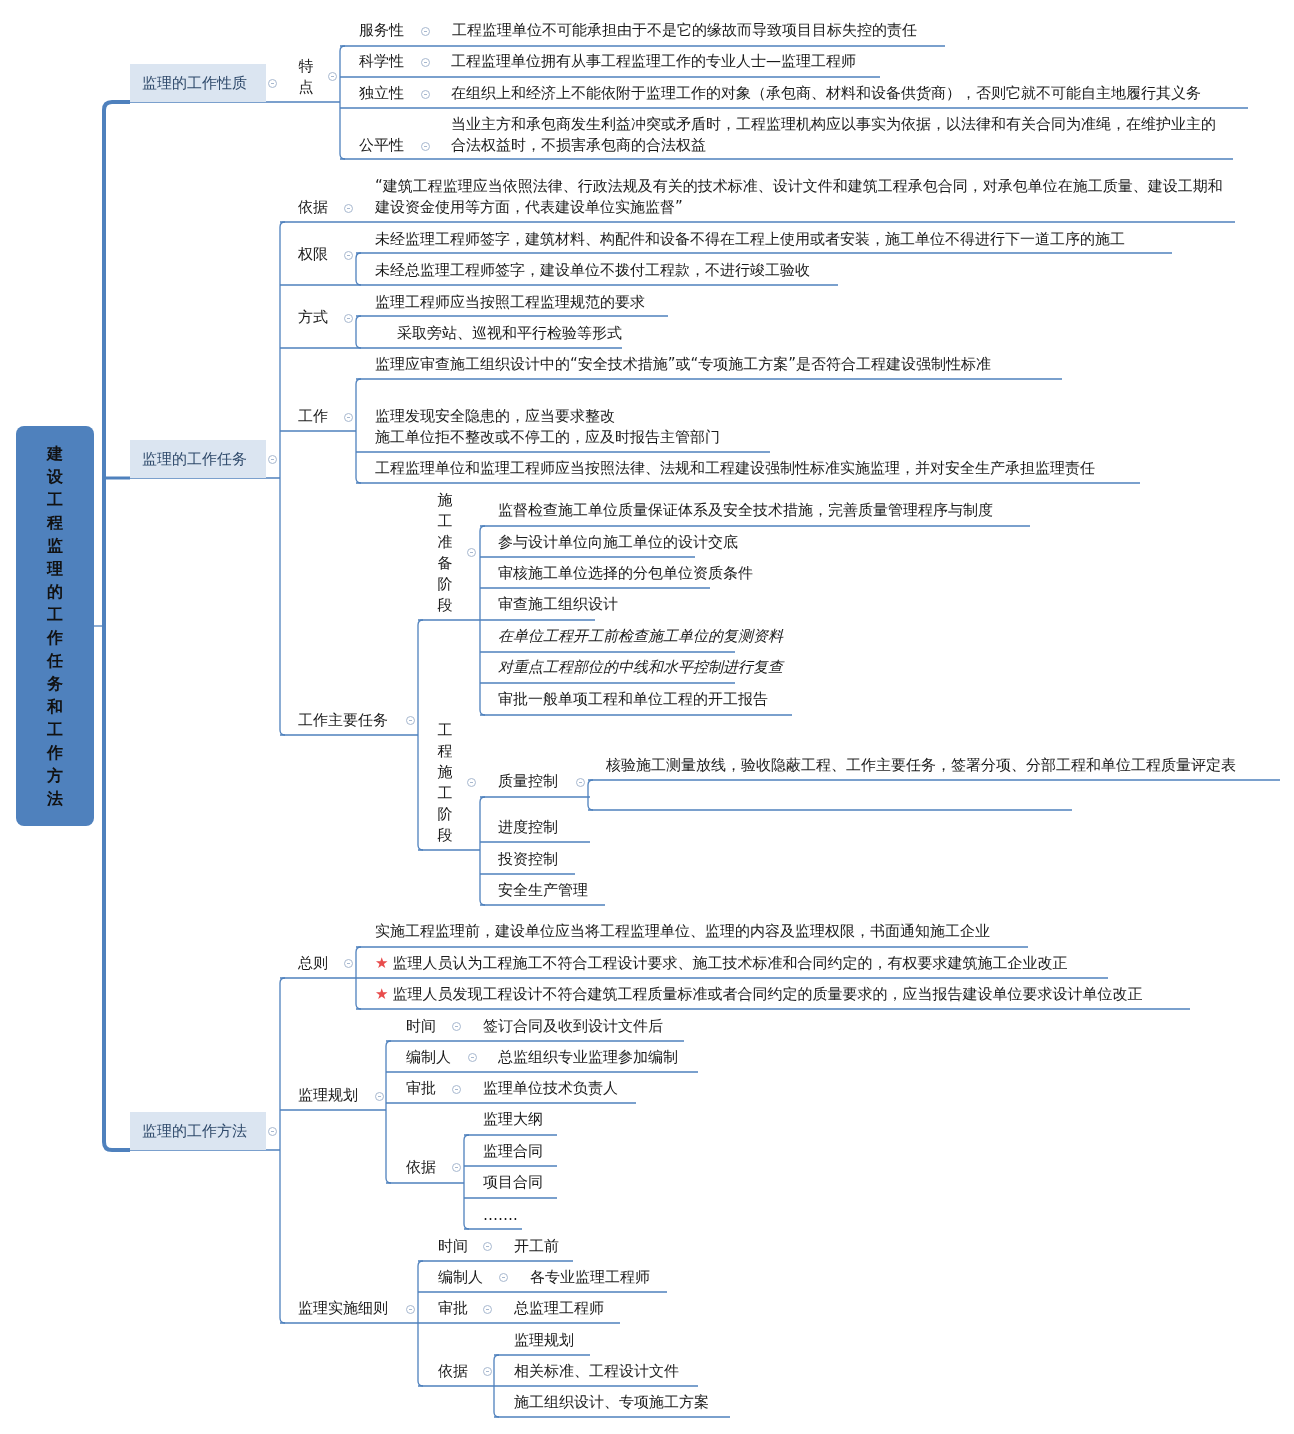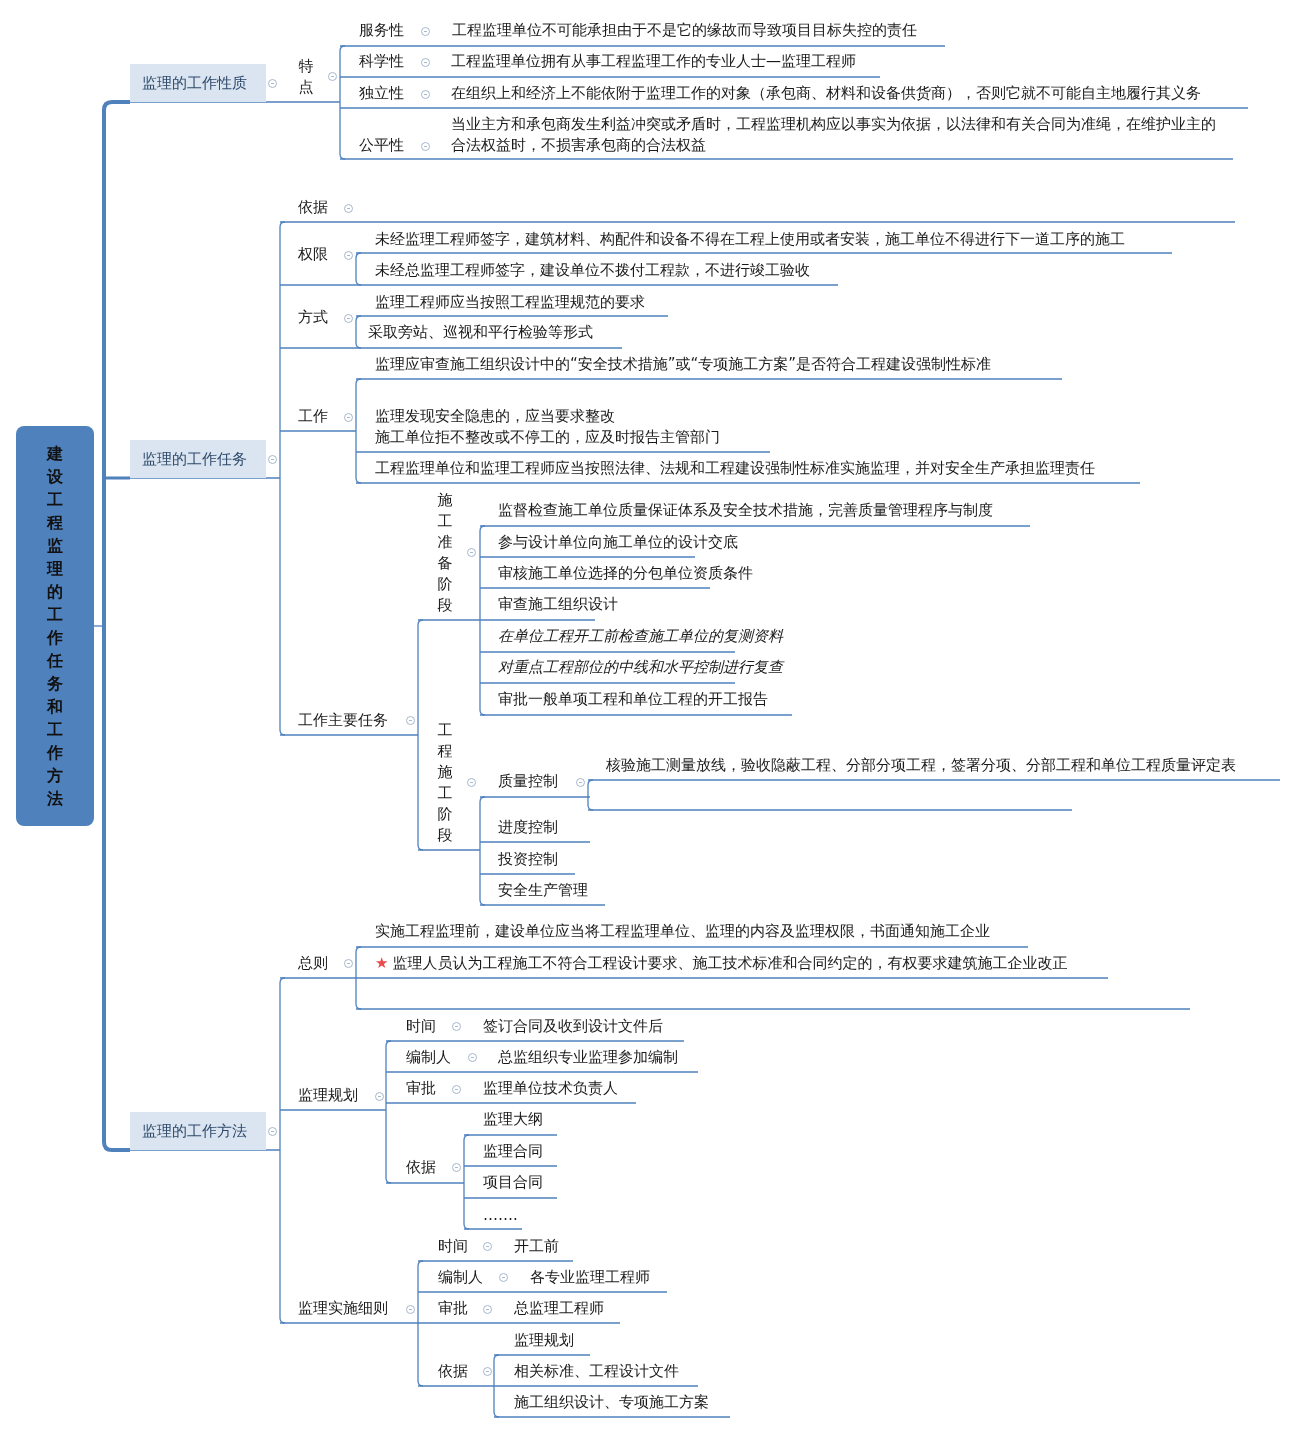--- a/index.html
+++ b/index.html
@@ -110,30 +110,31 @@
 <div class="tog" style="left:421px;top:142px;"></div>
 <div class="t wrap" style="left:451px;top:114px;width:778px;">当业主方和承包商发生利益冲突或矛盾时，工程监理机构应以事实为依据，以法律和有关合同为准绳，在维护业主的合法权益时，不损害承包商的合法权益</div>
 
 <div class="l1" style="left:130px;top:440px;width:136px;height:38px;">
   <span>监理的工作任务</span>
 </div>
 <div class="tog" style="left:268px;top:455px;"></div>
 
 <div class="t" style="left:298px;top:197px;">依据</div>
 <div class="tog" style="left:344px;top:204px;"></div>
+<div class="t wrap" style="left:375px;top:176px;width:858px;">“建筑工程监理应当依照法律、行政法规及有关的技术标准、设计文件和建筑工程承包合同，对承包单位在施工质量、建设工期和建设资金使用等方面，代表建设单位实施监督”</div>
 
 <div class="t" style="left:298px;top:244px;">权限</div>
 <div class="tog" style="left:344px;top:251px;"></div>
 <div class="t" style="left:375px;top:229px;">未经监理工程师签字，建筑材料、构配件和设备不得在工程上使用或者安装，施工单位不得进行下一道工序的施工</div>
 <div class="t" style="left:375px;top:260px;">未经总监理工程师签字，建设单位不拨付工程款，不进行竣工验收</div>
 
 <div class="t" style="left:298px;top:307px;">方式</div>
 <div class="tog" style="left:344px;top:314px;"></div>
 <div class="t" style="left:375px;top:292px;">监理工程师应当按照工程监理规范的要求</div>
-<div class="t" style="left:368px;top:323px;font-family:Liberation Mono, monospace;">采取旁站、巡视和平行检验等形式</div>
+<div class="t" style="left:397px;top:323px;">采取旁站、巡视和平行检验等形式</div>
 
 <div class="t" style="left:298px;top:406px;">工作</div>
 <div class="tog" style="left:344px;top:413px;"></div>
 <div class="t" style="left:375px;top:354px;">监理应审查施工组织设计中的“安全技术措施”或“专项施工方案”是否符合工程建设强制性标准</div>
 <div class="t" style="left:375px;top:385px;margin-top:21px;">监理发现安全隐患的，应当要求整改</div>
 <div class="t" style="left:375px;top:427px;">施工单位拒不整改或不停工的，应及时报告主管部门</div>
 <div class="t" style="left:375px;top:458px;">工程监理单位和监理工程师应当按照法律、法规和工程建设强制性标准实施监理，并对安全生产承担监理责任</div>
 
 <div class="t" style="left:298px;top:710px;">工作主要任务</div>
 <div class="tog" style="left:406px;top:716px;"></div>
@@ -145,36 +146,39 @@
 <div class="t" style="left:498px;top:563px;">审核施工单位选择的分包单位资质条件</div>
 <div class="t" style="left:498px;top:594px;">审查施工组织设计</div>
 <div class="t" style="left:498px;top:626px;font-style:italic;">在单位工程开工前检查施工单位的复测资料</div>
 <div class="t" style="left:498px;top:657px;font-style:italic;">对重点工程部位的中线和水平控制进行复查</div>
 <div class="t" style="left:498px;top:689px;">审批一般单项工程和单位工程的开工报告</div>
 
 <div class="vert" style="left:437px;top:720px;">工程施工阶段</div>
 <div class="tog" style="left:467px;top:778px;"></div>
 <div class="t" style="left:498px;top:771px;">质量控制</div>
 <div class="tog" style="left:576px;top:778px;"></div>
-<div class="t" style="left:606px;top:755px;">核验施工测量放线，验收隐蔽工程、分部分项工程，签署分项、分部工程和单位工程质量评定表</div>
+<div class="t" style="left:606px;top:755px;">核验施工测量放线，验收隐蔽工程、工作主要任务，签署分项、分部工程和单位工程质量评定表</div>
 <div class="t" style="left:498px;top:817px;">进度控制</div>
 <div class="t" style="left:498px;top:849px;">投资控制</div>
 <div class="t" style="left:498px;top:880px;">安全生产管理</div>
 
 <div class="l1" style="left:130px;top:1112px;width:136px;height:38px;">
   <span>监理的工作方法</span>
 </div>
 <div class="tog" style="left:268px;top:1127px;"></div>
 
 <div class="t" style="left:298px;top:953px;">总则</div>
 <div class="tog" style="left:344px;top:959px;"></div>
 <div class="t" style="left:375px;top:953px;">
   <span class="star">★</span><span>监理人员认为工程施工不符合工程设计要求、施工技术标准和合同约定的，有权要求建筑施工企业改正</span>
 </div>
 <div class="t" style="left:375px;top:921px;">实施工程监理前，建设单位应当将工程监理单位、监理的内容及监理权限，书面通知施工企业</div>
+<div class="t" style="left:375px;top:984px;">
+  <span class="star">★</span><span>监理人员发现工程设计不符合建筑工程质量标准或者合同约定的质量要求的，应当报告建设单位要求设计单位改正</span>
+</div>
 
 <div class="t" style="left:298px;top:1085px;">监理规划</div>
 <div class="tog" style="left:375px;top:1092px;"></div>
 <div class="t" style="left:406px;top:1016px;">时间</div>
 <div class="tog" style="left:452px;top:1022px;"></div>
 <div class="t" style="left:483px;top:1016px;">签订合同及收到设计文件后</div>
 <div class="t" style="left:406px;top:1047px;">编制人</div>
 <div class="tog" style="left:468px;top:1053px;"></div>
 <div class="t" style="left:498px;top:1047px;">总监组织专业监理参加编制</div>
 <div class="t" style="left:406px;top:1078px;">审批</div>

